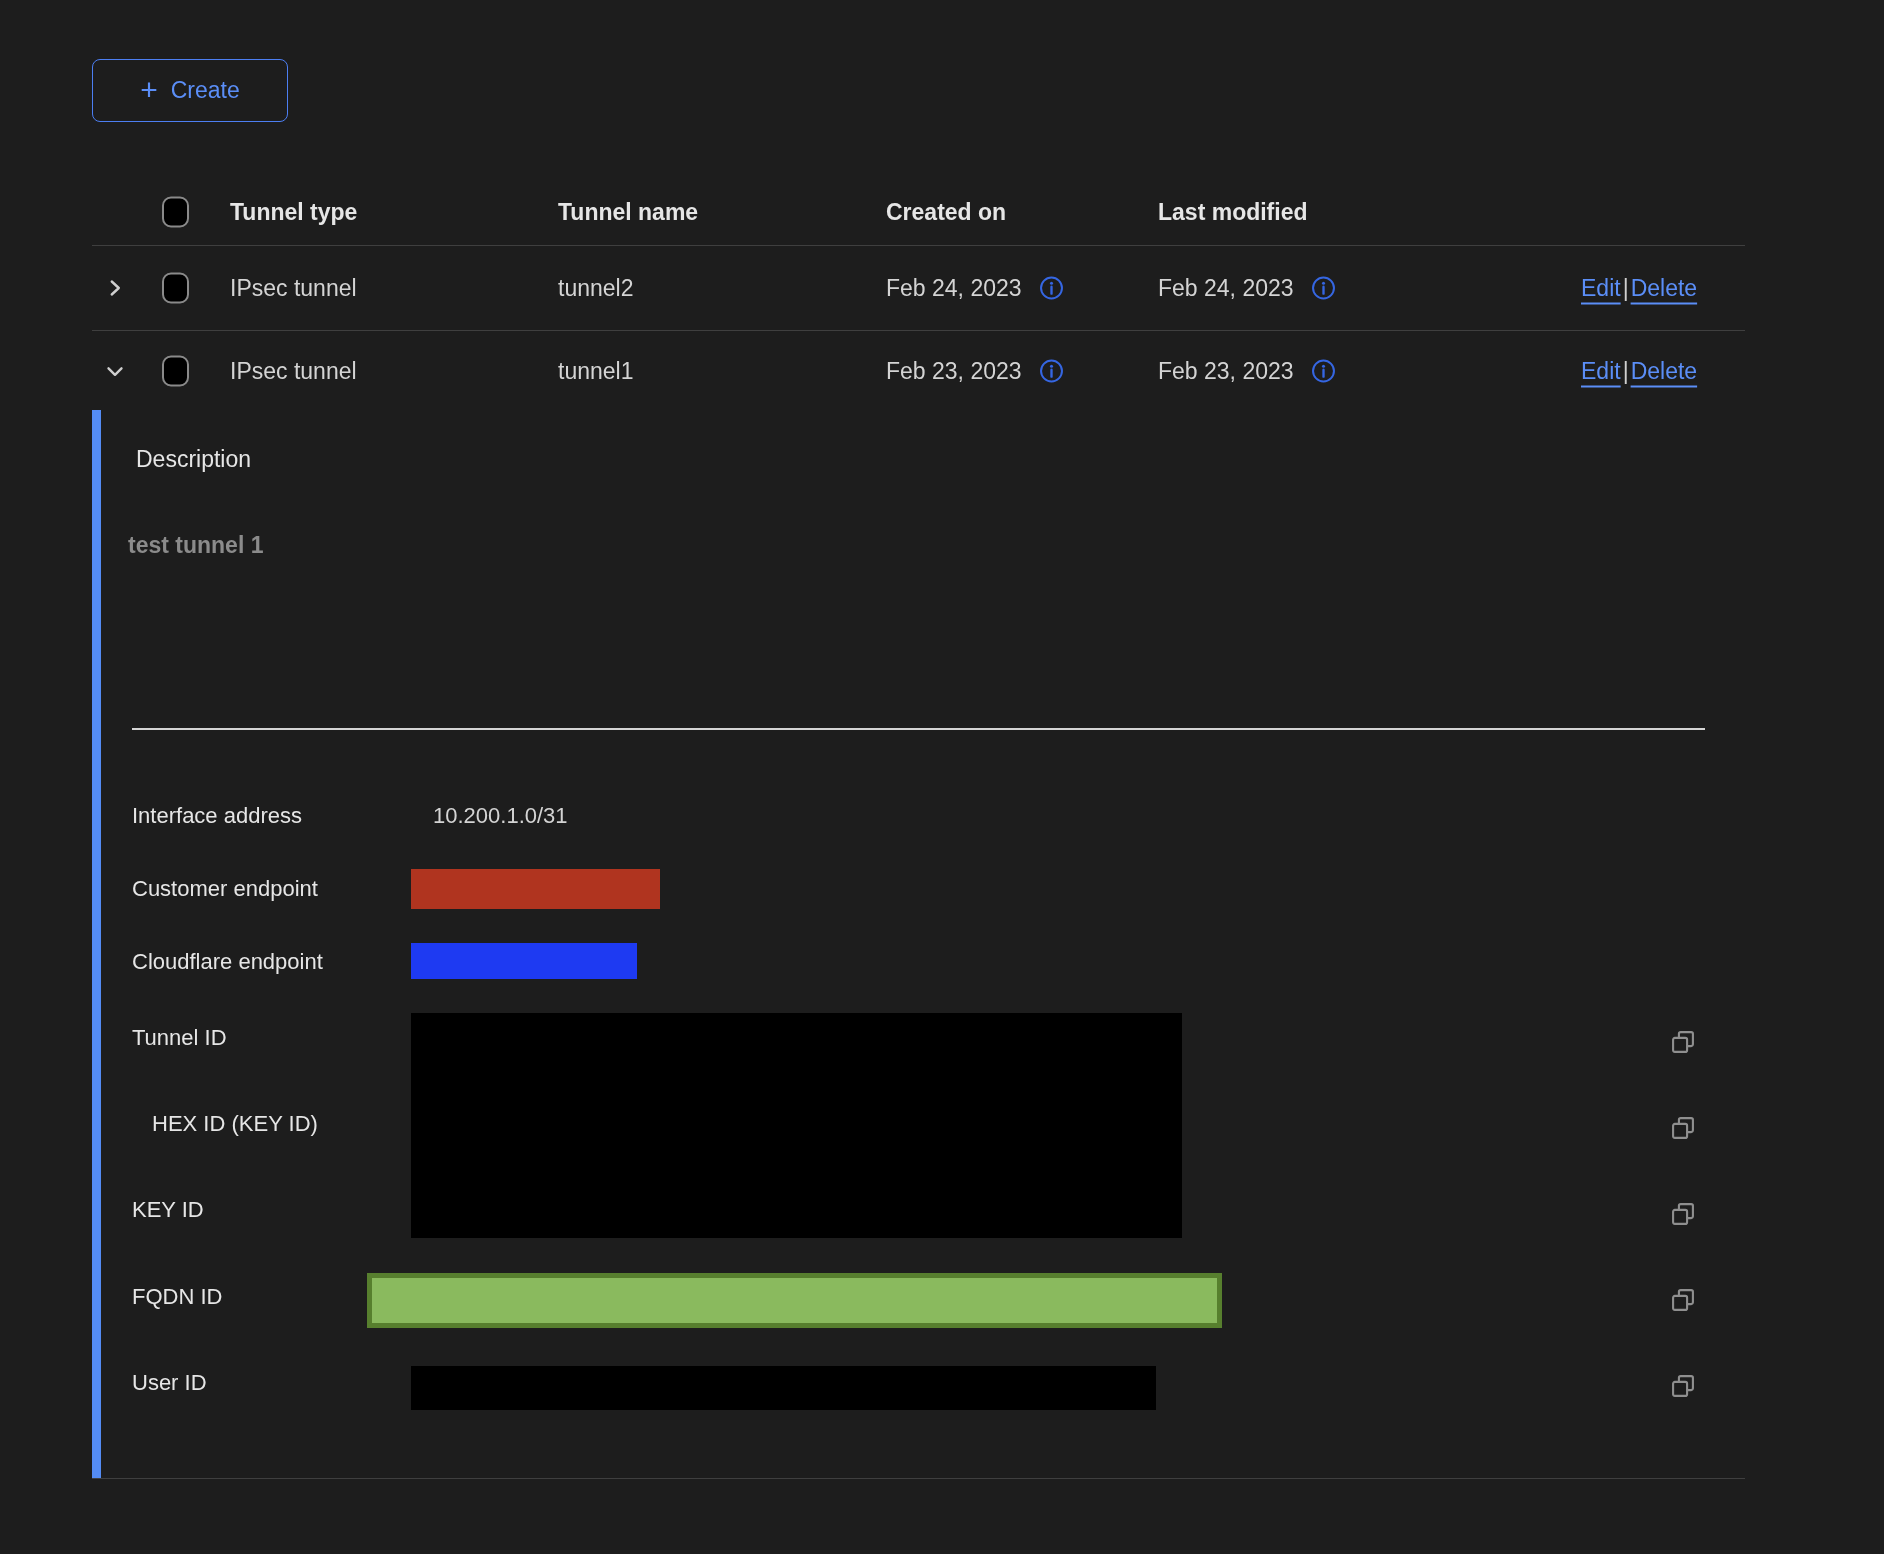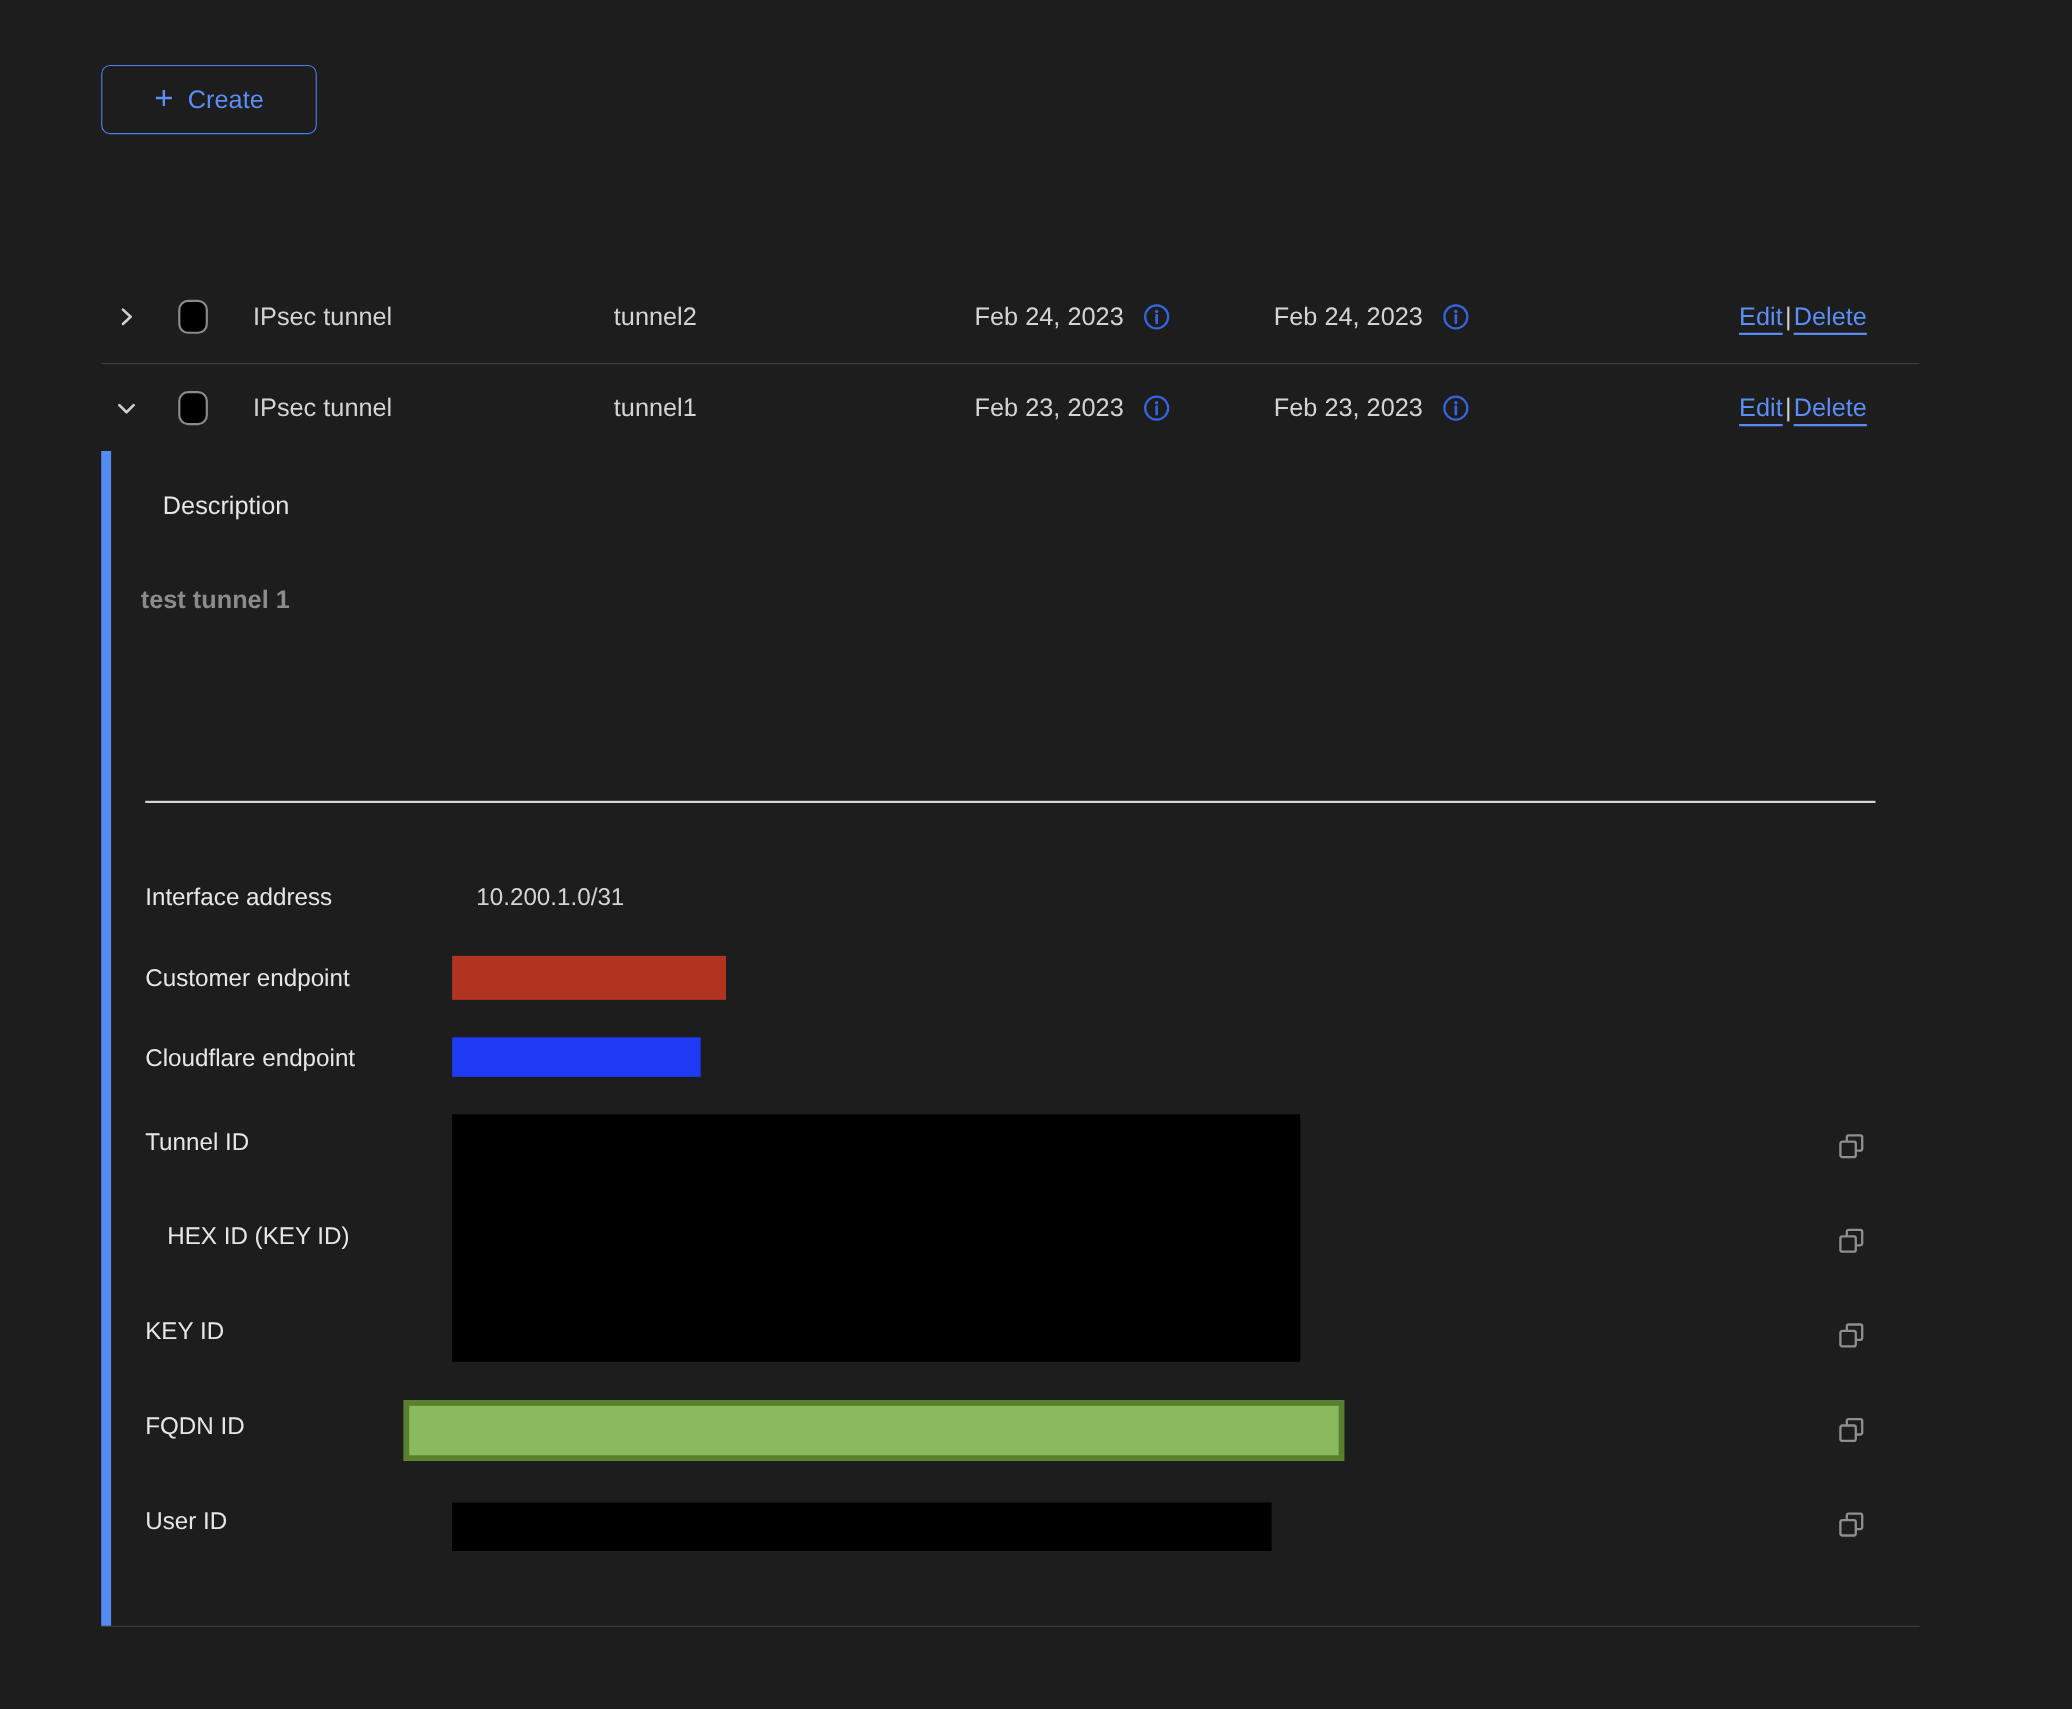--- a/index.html
+++ b/index.html
@@ -55,21 +55,21 @@
     cursor:pointer;
   }
   .sep{font-size:23px;color:#cfcfcf;}
 
   
   .panel{
     position:absolute;left:92px;top:410px;width:1653px;height:1068px;
     border-bottom:1px solid var(--row-border,#3f3f3f);
   }
   .expand-bar{position:absolute;left:0;top:0;width:9px;height:100%;background:var(--expand-bar-blue,#548cf4);}
-  .desc-label{position:absolute;left:56px;top:36px;font-size:23px;color:var(--text-bright,#e6e6e6);}
+  .desc-label{position:absolute;left:44px;top:36px;font-size:23px;color:var(--text-bright,#e6e6e6);}
   .desc-value{position:absolute;left:36px;top:122px;font-size:23px;color:var(--text-dim,#8b8b8b);font-weight:bold;}
   .health-btn{left:40px;top:186px;width:318px;height:63px;font-size:22px;}
   .divider{position:absolute;left:40px;top:318px;width:1573px;height:2px;background:var(--divider,#d5d5d5);}
 
   .f-label{position:absolute;left:40px;font-size:22px;color:var(--text-bright,#e3e3e3);white-space:nowrap;}
   .f-value{position:absolute;left:341px;font-size:22px;color:var(--text-normal,#d4d4d4);white-space:nowrap;}
   .redact{position:absolute;}
   .redact.red{left:319px;top:459px;width:249px;height:40px;background:var(--redaction-red,#b0341f);}
   .redact.blue{left:319px;top:533px;width:226px;height:36px;background:var(--redaction-blue,#1e3af2);}
   .redact.black-lg{left:319px;top:603px;width:771px;height:225px;background:var(--redaction-black,#000);}
@@ -88,20 +88,27 @@
 </head>
 <body>
 
 <div class="screen">
 
   <button class="btn-outline" style="left:92px;top:59px;width:196px;height:63px;">
     <span class="plus">+</span>
     <span>Create</span>
   </button>
 
+  <div class="thead">
+    <button class="cell checkbox c-check"></button>
+    <div class="cell hdr-label c-type">Tunnel type</div>
+    <div class="cell hdr-label c-name">Tunnel name</div>
+    <div class="cell hdr-label c-created">Created on</div>
+    <div class="cell hdr-label c-modified">Last modified</div>
+  </div>
 
   <div class="trow r1">
     <button class="cell c-expand">
       <span>
         <svg width="26" height="26" viewBox="0 0 24 24" fill="none" stroke="#cfcfcf" stroke-width="2.2" stroke-linecap="round" stroke-linejoin="round">
             <path d="M9 6 L15.5 12 L9 18"></path>
           </svg>
       </span>
     </button>
     <button class="cell checkbox c-check"></button>

